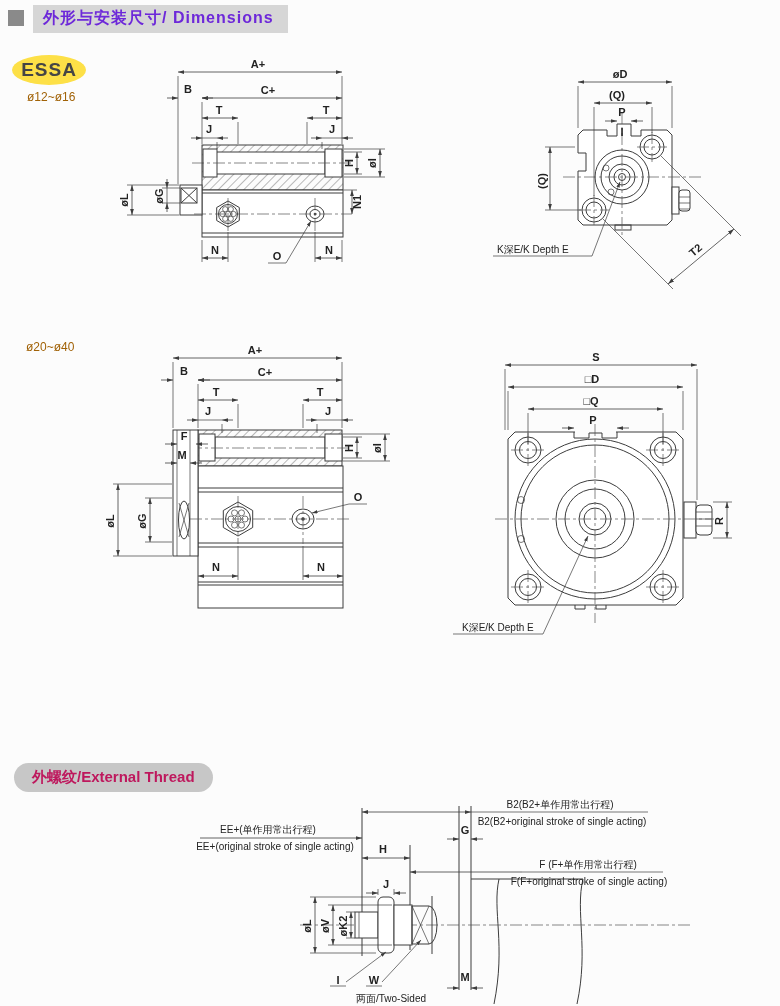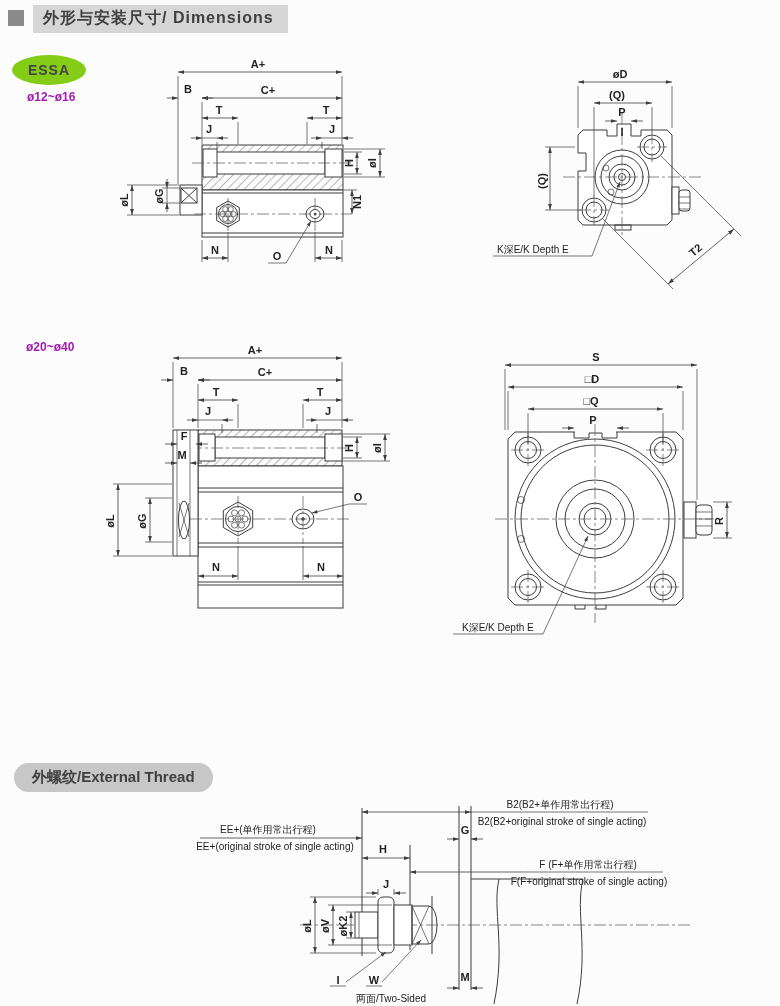--- a/index.html
+++ b/index.html
@@ -1,28 +1,28 @@
 <!DOCTYPE html>
 <html><head>
 <meta charset="utf-8">
 <style>
   html,body{margin:0;padding:0;}
   body{font-family:"Liberation Sans",sans-serif;background:#e8e8e8;}
   .page{position:relative;width:780px;height:1006px;background:#fcfcfc;overflow:hidden;}
   .hdr-bullet{position:absolute;left:8px;top:10px;width:16px;height:16px;background:#8a8a8a;}
-  .hdr-bar{position:absolute;left:33px;top:5px;background:#d6d6d6;color:#404040;
+  .hdr-bar{position:absolute;left:33px;top:5px;background:#d6d6d6;color:#6d28d9;
     font-size:16px;font-weight:bold;padding:3px 14px 4px 10px;letter-spacing:1px;white-space:nowrap;}
-  .essa-badge{position:absolute;left:12px;top:55px;width:74px;height:30px;background:#84cc16;
+  .essa-badge{position:absolute;left:12px;top:55px;width:74px;height:30px;background:#fde047;
     border-radius:50%;display:flex;align-items:center;justify-content:center;
-    font-size:14px;font-weight:bold;color:#454545;letter-spacing:1px;}
-  .range{position:absolute;font-size:12px;font-weight:bold;color:#a21caf;}
+    font-size:19px;font-weight:bold;color:#454545;letter-spacing:1px;}
+  .range{position:absolute;font-size:12px;font-weight:normal;color:#a16207;}
   .range-small{left:27px;top:90px;}
   .range-large{left:26px;top:340px;}
   .thread-badge{position:absolute;left:14px;top:763px;background:#c7c7c7;border-radius:16px;
-    padding:5px 18px;font-size:15px;font-weight:bold;color:#404040;}
+    padding:5px 18px;font-size:15px;font-weight:bold;color:#be185d;}
   svg.draw{position:absolute;left:0;top:0;}
   svg .o{fill:none;stroke:#3d3d3d;stroke-width:1;}
   svg .w{fill:#ffffff;stroke:#3d3d3d;stroke-width:1;}
   svg .d{fill:none;stroke:#3d3d3d;stroke-width:0.8;}
   svg .e{fill:none;stroke:#3d3d3d;stroke-width:0.7;}
   svg .c{fill:none;stroke:#555;stroke-width:0.7;stroke-dasharray:12 3 3 3;}
   svg text.t{font-size:11px;fill:#222;font-weight:bold;}
   svg text.ts{font-size:10px;fill:#222;}
   svg text.tk{font-size:10px;fill:#222;}
 </style>

